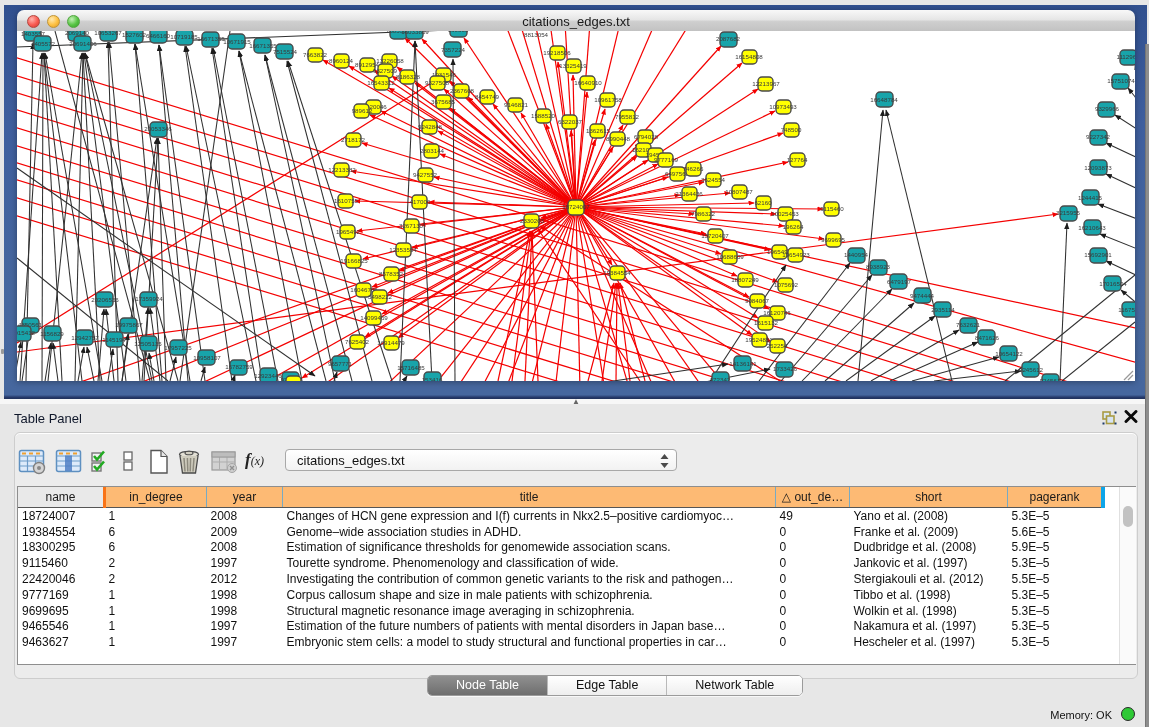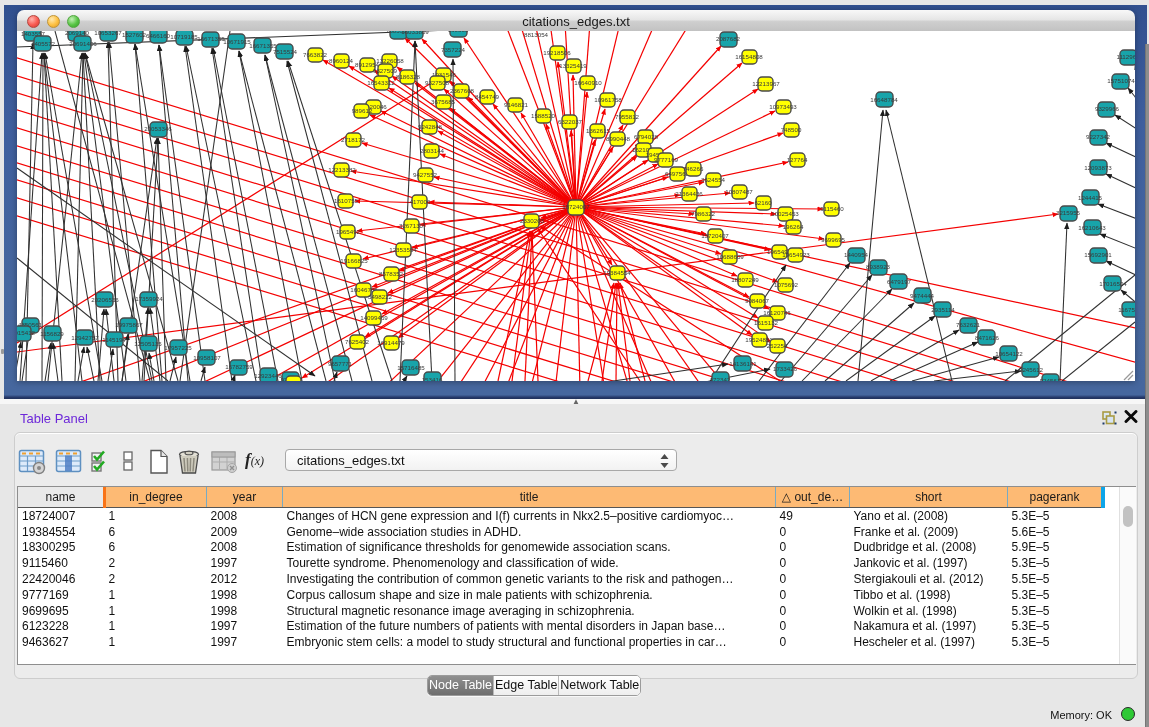--- a/index.html
+++ b/index.html
@@ -19,21 +19,21 @@
 #canvas{position:absolute;left:17px;top:31px;width:1118px;height:350px;background:#fff;overflow:hidden}
 .nl{font-size:6.2px;fill:#3a3a3a;text-anchor:middle;font-family:"Liberation Sans",sans-serif}
 
 #rstrip{position:absolute;left:1145px;top:44px;width:3.5px;height:683px;background:#8d8d8d;border-left:1px solid #757575;box-sizing:border-box;z-index:50}
 #lmark{position:absolute;left:0.5px;top:349px;width:3px;height:5px;background:#9a9a9a;border-radius:1px}
 
 #tp{position:absolute;left:0;top:399px;width:1149px;height:328px;background:#e7e7e7}
 #tp .lightstrip{position:absolute;left:0;top:0;width:1149px;height:5px;background:#f7f7f7;border-bottom:1px solid #e0e0e0}
 #tp .grip{position:absolute;left:570px;top:0px;width:12px;height:5px;color:#666;font-size:8px;line-height:5px;text-align:center;z-index:3}
 #tph{position:absolute;left:0;top:5px;width:1149px;height:27px;background:#e7e7e7}
-#tph .title{position:absolute;left:20px;top:7px;font-size:13px;color:#6d28d9}
+#tph .title{position:absolute;left:14px;top:7px;font-size:13px;color:#0f172a}
 
 #inset{position:absolute;left:14px;top:33px;width:1122px;height:245px;
  background:#ececec;border:1px solid #cdcdcd;border-radius:6px;box-shadow:inset 0 1px 0 #fff}
 
 .tbi{position:absolute;top:50px}
 #combo{position:absolute;left:285px;top:50px;width:392px;height:22px;background:linear-gradient(180deg,#fff,#f2f2f2);
  border:1px solid #a8a8a8;border-radius:4px;font-size:13px;color:#111;line-height:22px;padding-left:11px;box-sizing:border-box}
 
 #tbl{position:absolute;left:17px;top:87px;width:1119px;height:179px;background:#fff;border:1px solid #8e8e8e;border-width:1px;box-sizing:border-box}
 table{border-collapse:collapse;table-layout:fixed;width:1076px;font-size:12px}
@@ -42,21 +42,21 @@
 th.c1{background:#e9e9e9;border-right:3px solid #f97316}
 td{height:15.8px;padding:0 0 0 4px;color:#101010;white-space:nowrap;overflow:hidden}
 .c1{width:85px}.c2{width:100px}.c3{width:75px}.c4{width:492px}.c5{width:73px}.c6{width:157px}.c7{width:93px}
 td.c3{padding-left:4px}
 
 #sbar{position:absolute;left:1119px;top:88px;width:16px;height:177px;background:#fafafa;border-left:1px solid #e0e0e0}
 #sbar .thumb{position:absolute;left:2.5px;top:19px;width:10px;height:21px;background:#c2c2c2;border-radius:5px}
 
 #tabs{position:absolute;left:427px;top:276px;height:19px;display:flex;border:1px solid #9b9b9b;border-radius:5px;
  overflow:hidden;background:#fff;box-shadow:0 1px 0 rgba(255,255,255,.7)}
-#tabs div{font-size:12.5px;line-height:19px;padding:0 1px;color:#111;background:linear-gradient(180deg,#fff,#eee);border-right:1px solid #b9b9b9}
+#tabs div{font-size:12.5px;line-height:19px;padding:0 28px;color:#111;background:linear-gradient(180deg,#fff,#eee);border-right:1px solid #b9b9b9}
 #tabs div.sel{background:linear-gradient(180deg,#909090,#6e6e6e);color:#fff}
 #tabs div:last-child{border-right:none}
 #mem{position:absolute;right:37px;top:310px;font-size:11px;color:#111}
 #memdot{position:absolute;left:1121px;top:308px;width:12px;height:12px;border-radius:50%;
  background:#2ec935;border:1px solid #2a2a2a}
 </style></head><body>
 <div id="bluebg"></div>
 <div id="win">
  <div id="titlebar">
       <span class="tl" id="tl-r"></span>
@@ -705,21 +705,21 @@
           <tr>
             <td class="c1">9699695</td>
             <td class="c2">1</td>
             <td class="c3">1998</td>
             <td class="c4">Structural magnetic resonance image averaging in schizophrenia.</td>
             <td class="c5">0</td>
             <td class="c6">Wolkin et al. (1998)</td>
             <td class="c7">5.3E–5</td>
           </tr>
           <tr>
-            <td class="c1">6123228</td>
+            <td class="c1">9465546</td>
             <td class="c2">1</td>
             <td class="c3">1997</td>
             <td class="c4">Estimation of the future numbers of patients with mental disorders in Japan base…</td>
             <td class="c5">0</td>
             <td class="c6">Nakamura et al. (1997)</td>
             <td class="c7">5.3E–5</td>
           </tr>
           <tr>
             <td class="c1">9463627</td>
             <td class="c2">1</td>

